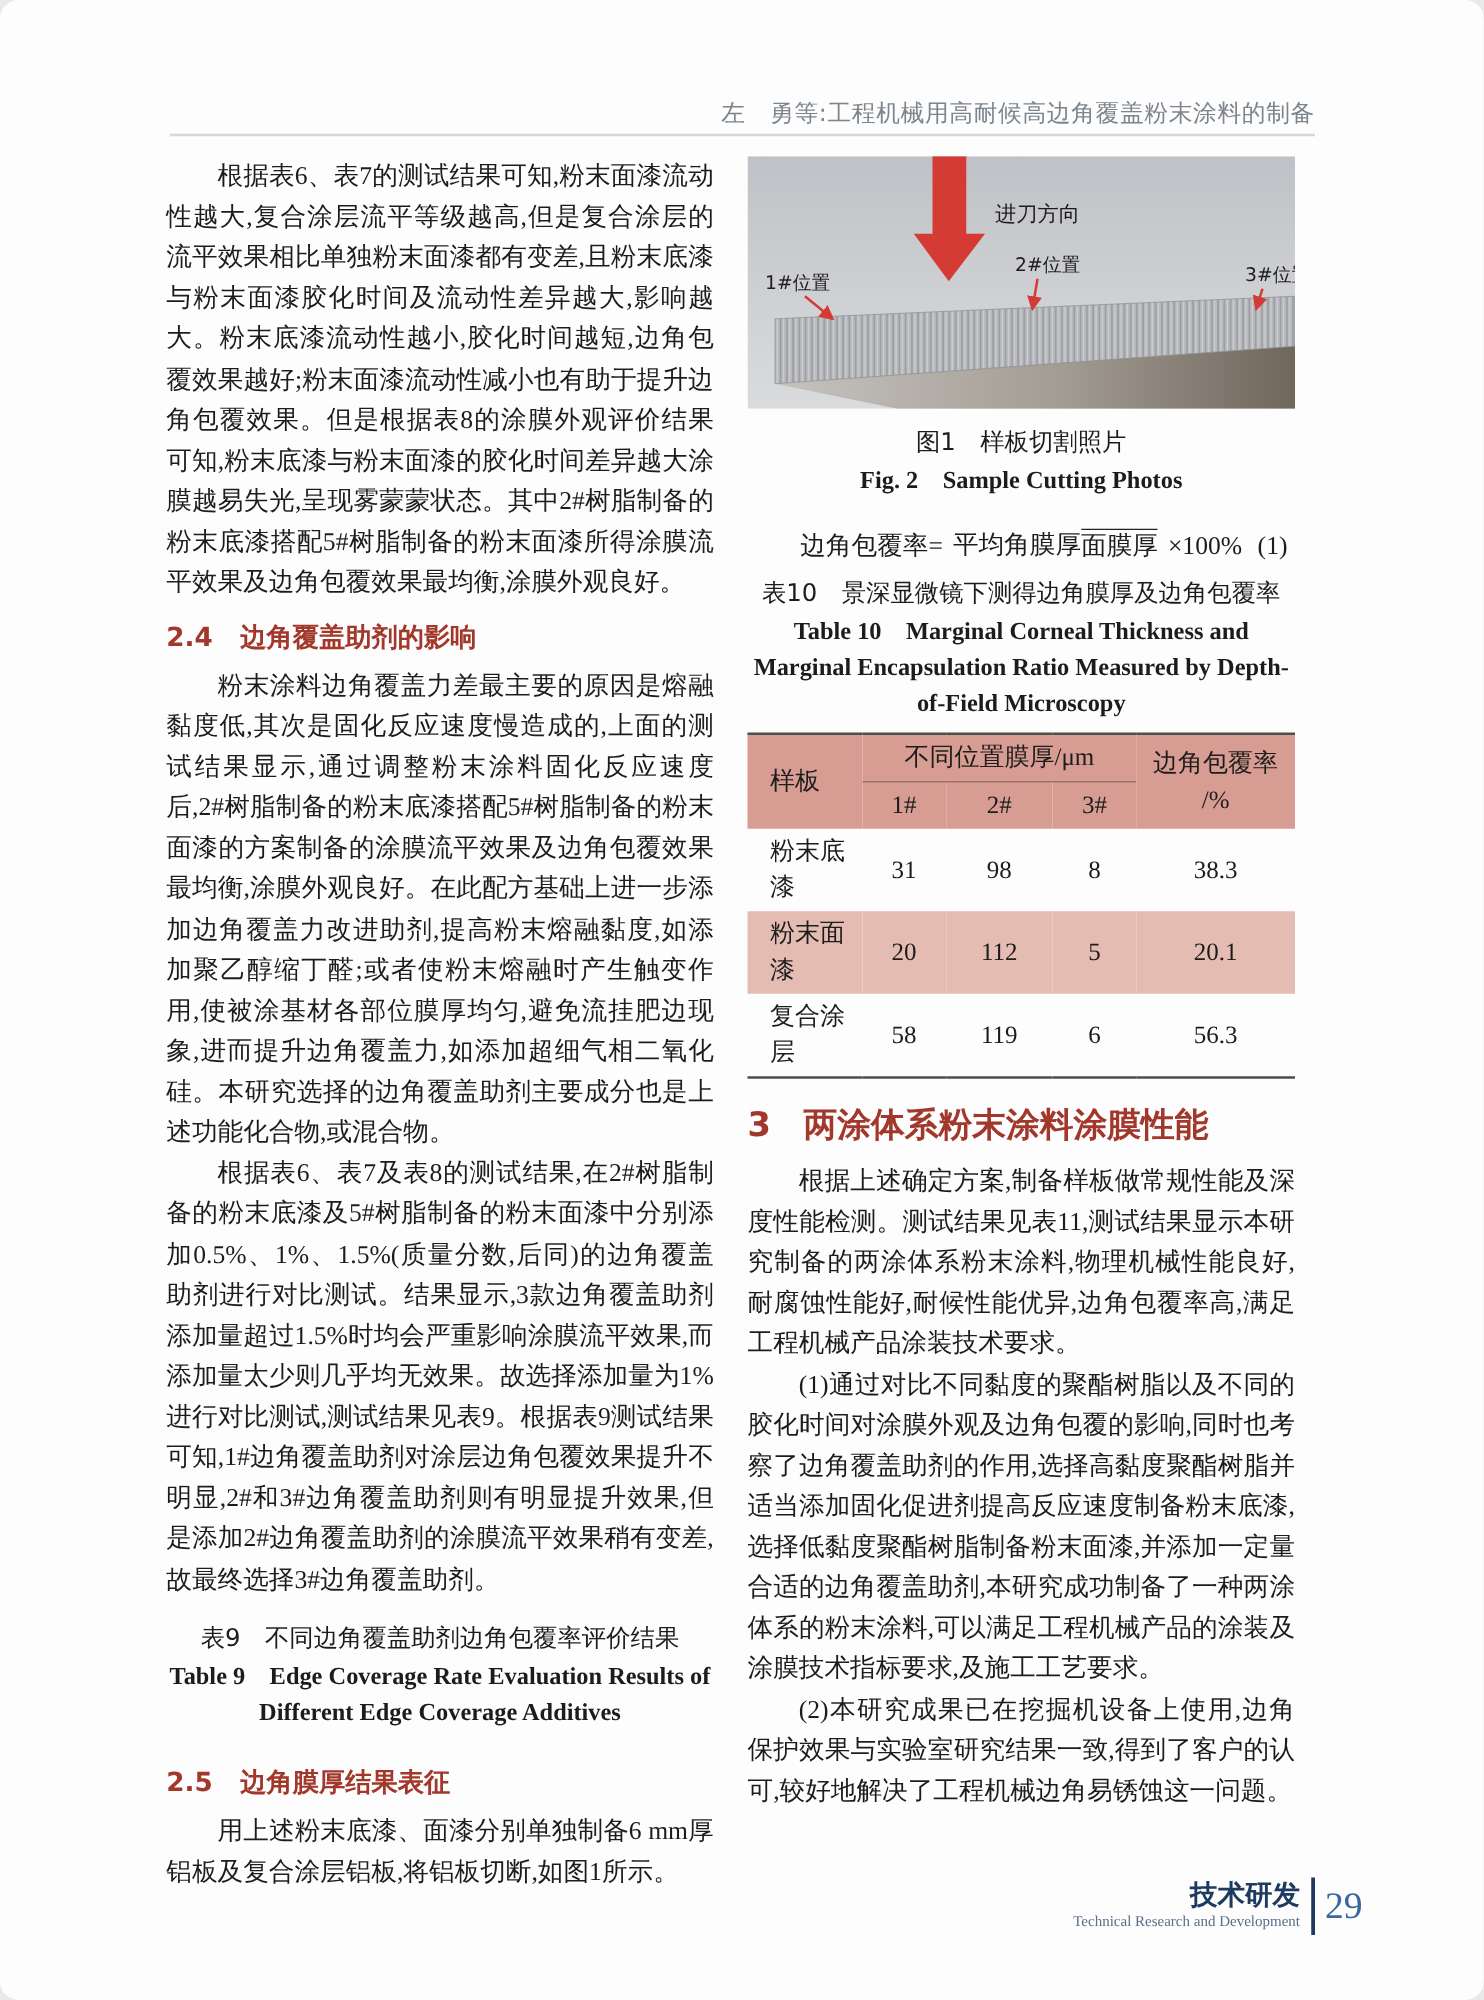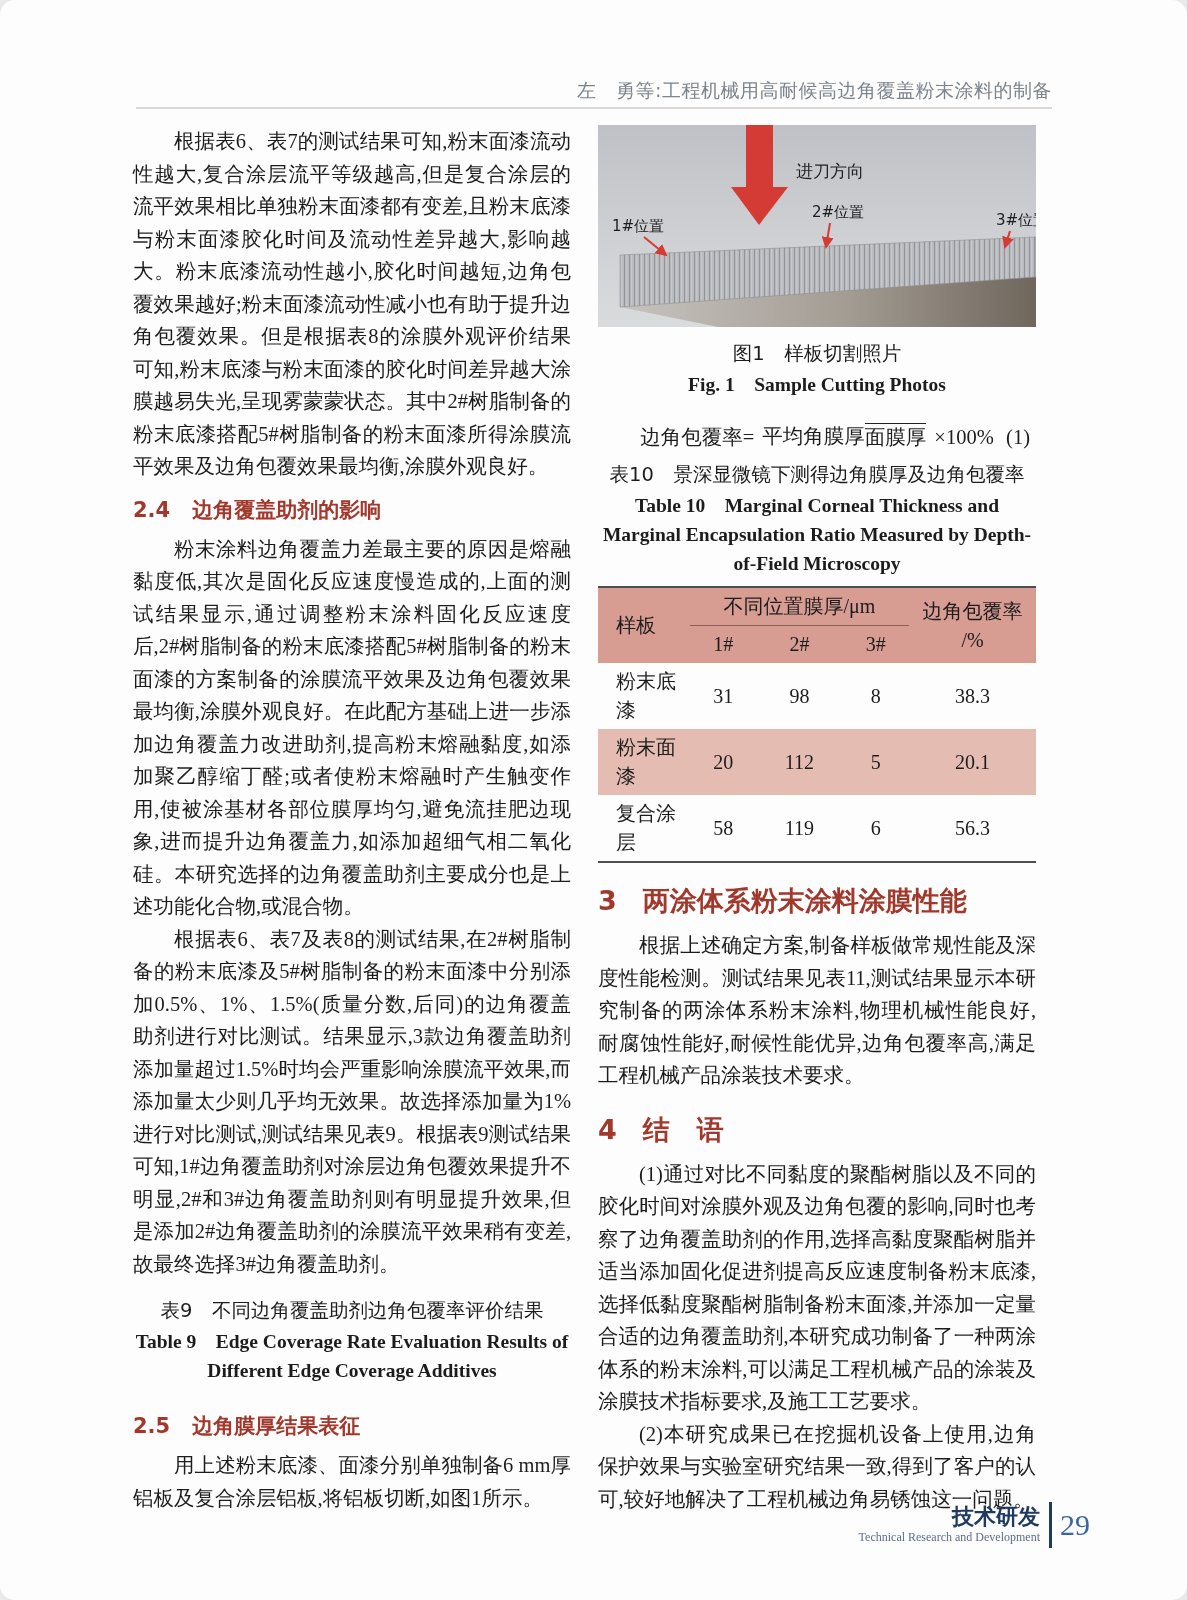--- a/index.html
+++ b/index.html
@@ -150,21 +150,21 @@
       <text x="198" y="52" font-size="17" fill="#1c1c1c" font-family="DejaVu Sans, sans-serif">进刀方向</text>
       <text x="14" y="106" font-size="15" fill="#1c1c1c" font-family="DejaVu Sans, sans-serif">1#位置</text>
       <line x1="46" y1="112" x2="68" y2="130" stroke="#d43b35" stroke-width="2" marker-end="url(#arrowhead)"></line>
       <text x="214" y="92" font-size="15" fill="#1c1c1c" font-family="DejaVu Sans, sans-serif">2#位置</text>
       <line x1="232" y1="98" x2="228" y2="122" stroke="#d43b35" stroke-width="2" marker-end="url(#arrowhead)"></line>
       <text x="398" y="100" font-size="15" fill="#1c1c1c" font-family="DejaVu Sans, sans-serif">3#位置</text>
       <line x1="412" y1="106" x2="407" y2="122" stroke="#d43b35" stroke-width="2" marker-end="url(#arrowhead)"></line>
     </svg>
 
     <p class="cap-cn" style="margin-top:12px">图1　样板切割照片</p>
-    <p class="cap-en" style="margin-bottom:14px">Fig. 1　Sample Cutting Photos</p>
+    <p class="cap-en" style="margin-bottom:14px">Fig. 2　Sample Cutting Photos</p>
 
 
     <div class="equation">
       <span>边角包覆率=</span>
       <span class="frac">
         <span class="num">平均角膜厚</span>
         <span class="den">面膜厚</span>
       </span>
       <span>×100%</span>
       <span class="eq-num">(1)</span>
@@ -206,21 +206,20 @@
           <td>6</td>
           <td>56.3</td>
         </tr>
       </tbody>
     </table>
 
     <p class="big-heading"><span class="h-num">3</span><span>两涂体系粉末涂料涂膜性能</span></p>
 
     <p class="para">根据上述确定方案,制备样板做常规性能及深度性能检测。测试结果见表11,测试结果显示本研究制备的两涂体系粉末涂料,物理机械性能良好,耐腐蚀性能好,耐候性能优异,边角包覆率高,满足工程机械产品涂装技术要求。</p>
 
-    <p class="big-heading"><span class="h-num">4</span><span>结　语</span></p>
 
     <p class="para">(1)通过对比不同黏度的聚酯树脂以及不同的胶化时间对涂膜外观及边角包覆的影响,同时也考察了边角覆盖助剂的作用,选择高黏度聚酯树脂并适当添加固化促进剂提高反应速度制备粉末底漆,选择低黏度聚酯树脂制备粉末面漆,并添加一定量合适的边角覆盖助剂,本研究成功制备了一种两涂体系的粉末涂料,可以满足工程机械产品的涂装及涂膜技术指标要求,及施工工艺要求。</p>
     <p class="para">(2)本研究成果已在挖掘机设备上使用,边角保护效果与实验室研究结果一致,得到了客户的认可,较好地解决了工程机械边角易锈蚀这一问题。</p>
 
   </div>
 
   <div class="footer">
     <div class="f-text">
       <div class="f-cn">技术研发</div>
       <div class="f-en">Technical Research and Development</div>

